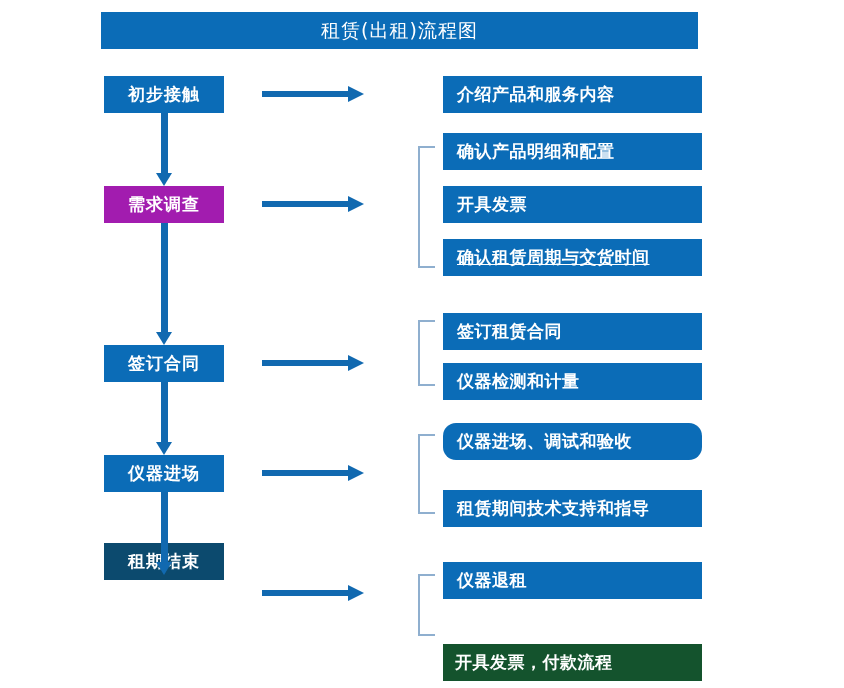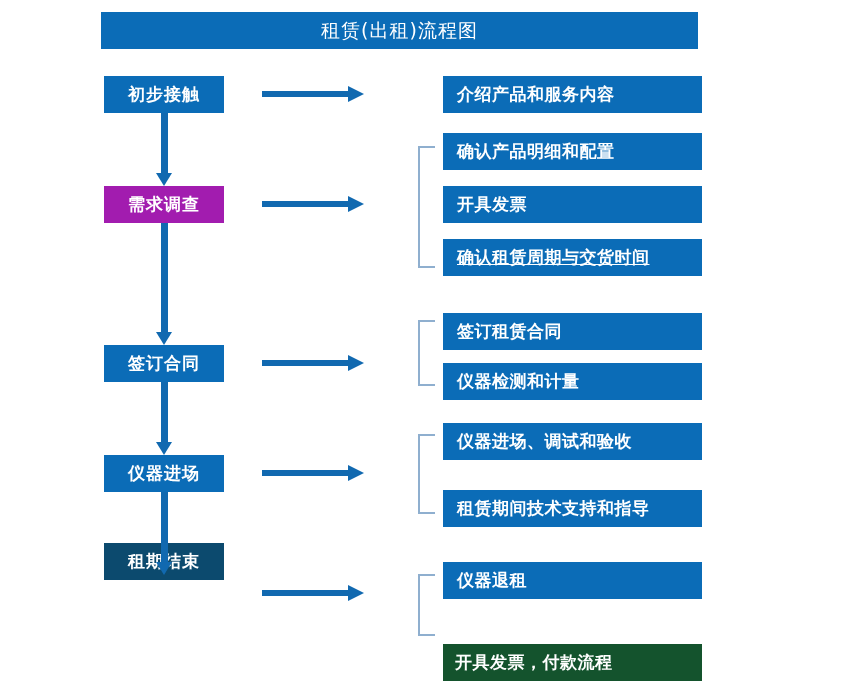--- a/index.html
+++ b/index.html
@@ -145,21 +145,21 @@
       <div class="stage-box" style="left: 104px; top: 455px; background: rgb(11, 108, 183);">仪器进场</div>
       <div class="stage-box" style="left: 104px; top: 543px; background: #0c4a6e; font-family: Liberation Serif, serif;">租期结束</div>
     </div>
   <div id="detail-layer">
       <div class="detail-box" style="top: 76px; background: rgb(11, 108, 183);">介绍产品和服务内容</div>
       <div class="detail-box" style="top: 133px; background: rgb(11, 108, 183);">确认产品明细和配置</div>
       <div class="detail-box" style="top: 186px; background: rgb(11, 108, 183);">开具发票</div>
       <div class="detail-box" style="top: 239px; background: rgb(11, 108, 183); text-decoration: underline;">确认租赁周期与交货时间</div>
       <div class="detail-box" style="top: 313px; background: rgb(11, 108, 183);">签订租赁合同</div>
       <div class="detail-box" style="top: 363px; background: rgb(11, 108, 183);">仪器检测和计量</div>
-      <div class="detail-box" style="top: 423px; background: rgb(11, 108, 183);">仪器进场、调试和验收</div>
+      <div class="detail-box" style="top: 423px; background: rgb(11, 108, 183); border-radius: 13px;">仪器进场、调试和验收</div>
       <div class="detail-box" style="top: 490px; background: rgb(11, 108, 183);">租赁期间技术支持和指导</div>
       <div class="detail-box" style="top: 562px; background: rgb(11, 108, 183);">仪器退租</div>
       <div class="detail-box" style="top: 644px; background: #14532d; padding-left: 12px;">开具发票，付款流程</div>
     </div>
   <div id="h-arrow-layer">
       <div class="h-arrow" style="left: 262px; top: 85px;">
         <div class="shaft" style="background: rgb(17, 105, 176);"></div>
         <div class="head" style="border-left-color: rgb(17, 105, 176);"></div>
       </div>
       <div class="h-arrow" style="left: 262px; top: 195px;">

